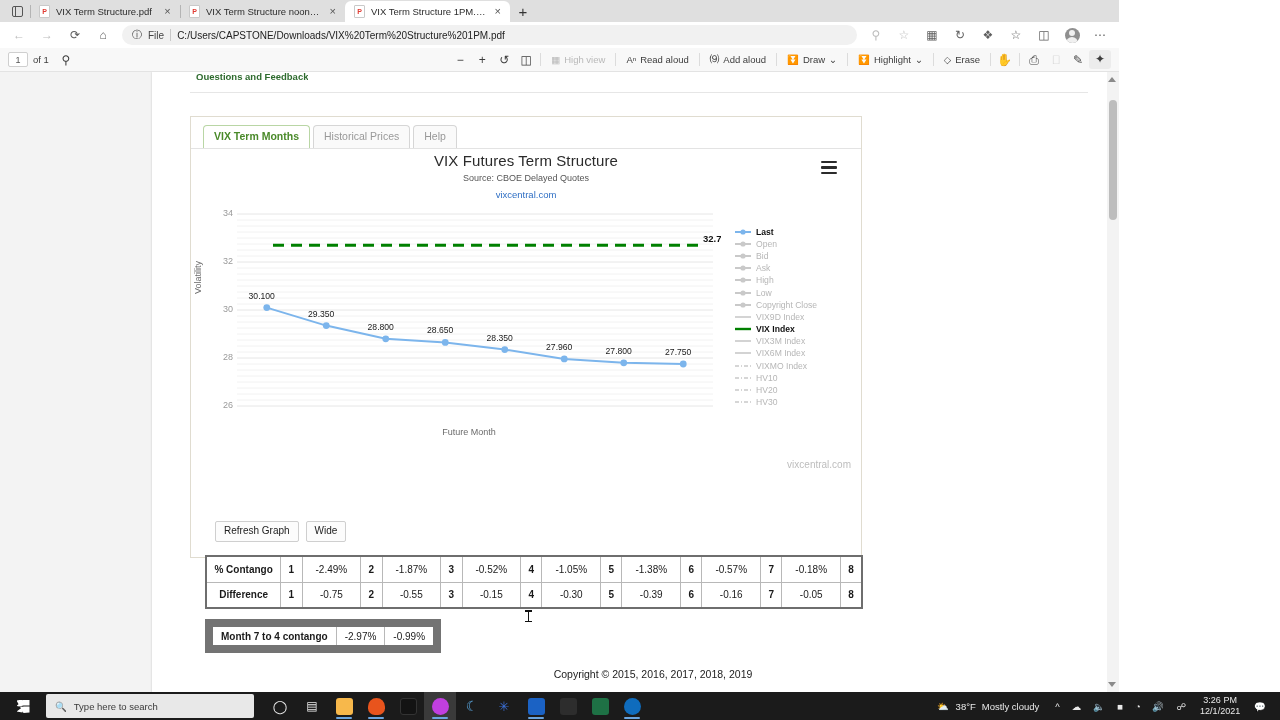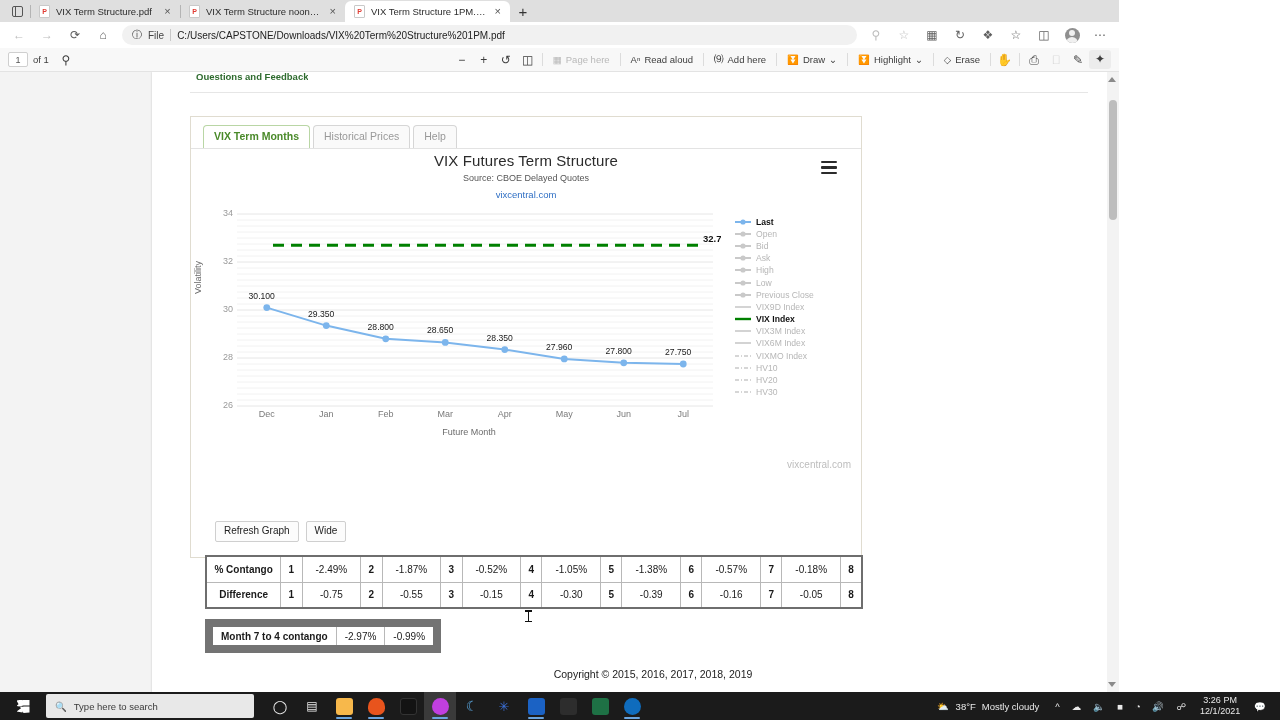--- a/index.html
+++ b/index.html
@@ -145,21 +145,21 @@
     position: absolute; left: 2px; top: 88px; font-size: 9px; color: #6b6b6b;
     transform: rotate(-90deg); transform-origin: left top; white-space: nowrap;
   }
   .ytick { position: absolute; font-size: 9px; color: #9a9a9a; right: 0; text-align: right; width: 24px; }
   .yticks { position:absolute; left: 18px; top:0; width: 24px; height: 200px; }
   .xticks { position: absolute; left: 40px; top: 203px; width: 476px; height: 16px; }
   .xtick { position: absolute; font-size: 9px; color: #7a7a7a; transform: translateX(-50%); }
   .xaxis-title { position: absolute; left: 40px; top: 221px; width: 476px; text-align: center;
                  font-size: 9px; color: #6b6b6b; }
 
-  .legend { position: absolute; right: 4px; top: 10px; width: 122px; text-align: right; }
+  .legend { position: absolute; right: 4px; top: 20px; width: 122px; text-align: right; }
   .legend .lrow { display: flex; align-items: center; gap: 5px; height: 12.2px; font-size: 8.6px; }
   .legend .lmark { width: 16px; height: 10px; position: relative; flex: 0 0 16px; }
   .legend .lname { white-space: nowrap; }
   .legend .lrow.on .lname { color: #111; font-weight: bold; }
   .legend .lrow.off .lname { color: #b6b6b6; }
 
   .watermark { position: absolute; right: 10px; bottom: -34px; font-size: 10px; color: #bdbdbd; }
 
   .btnrow { position: absolute; left: 24px; top: 404px; display: flex; gap: 7px; }
   .gbtn {
@@ -289,31 +289,31 @@
     <div class="pof">of 1</div>
     <div class="tbicon">⚲</div>
     <div class="spacer"></div>
     <div class="tbicon">−</div>
     <div class="tbicon">+</div>
     <div class="tbicon">↺</div>
     <div class="tbicon">◫</div>
     <div class="tbsep"></div>
     <div class="tbitem dim">
       <span>▦</span>
-      <span>Page here</span>
+      <span>High view</span>
     </div>
     <div class="tbsep"></div>
     <div class="tbitem">
       <span>Aⁿ</span>
       <span>Read aloud</span>
     </div>
     <div class="tbsep"></div>
     <div class="tbitem">
       <span>⑼</span>
-      <span>Add here</span>
+      <span>Add aloud</span>
     </div>
     <div class="tbsep"></div>
     <div class="tbitem">
       <span>⏬</span>
       <span>Draw</span>
       <span>⌄</span>
     </div>
     <div class="tbsep"></div>
     <div class="tbitem">
       <span>⏬</span>
@@ -417,30 +417,20 @@
               <text x="249.25" y="127.40000000000003" font-size="8.6" font-family="&quot;Liberation Sans&quot;, sans-serif" fill="#1a1a1a" text-anchor="middle">28.650</text>
               <circle cx="313.75" cy="143.59999999999997" r="3.4" fill="#7cb5ec"></circle>
               <text x="308.75" y="134.59999999999997" font-size="8.6" font-family="&quot;Liberation Sans&quot;, sans-serif" fill="#1a1a1a" text-anchor="middle">28.350</text>
               <circle cx="373.25" cy="152.95999999999998" r="3.4" fill="#7cb5ec"></circle>
               <text x="368.25" y="143.95999999999998" font-size="8.6" font-family="&quot;Liberation Sans&quot;, sans-serif" fill="#1a1a1a" text-anchor="middle">27.960</text>
               <circle cx="432.75" cy="156.79999999999998" r="3.4" fill="#7cb5ec"></circle>
               <text x="427.75" y="147.79999999999998" font-size="8.6" font-family="&quot;Liberation Sans&quot;, sans-serif" fill="#1a1a1a" text-anchor="middle">27.800</text>
               <circle cx="492.25" cy="158" r="3.4" fill="#7cb5ec"></circle>
               <text x="487.25" y="149" font-size="8.6" font-family="&quot;Liberation Sans&quot;, sans-serif" fill="#1a1a1a" text-anchor="middle">27.750</text>
             </svg>
-          <div class="xticks">
-              <div class="xtick" style="left: 35.75px;">Dec</div>
-              <div class="xtick" style="left: 95.25px;">Jan</div>
-              <div class="xtick" style="left: 154.75px;">Feb</div>
-              <div class="xtick" style="left: 214.25px;">Mar</div>
-              <div class="xtick" style="left: 273.75px;">Apr</div>
-              <div class="xtick" style="left: 333.25px;">May</div>
-              <div class="xtick" style="left: 392.75px;">Jun</div>
-              <div class="xtick" style="left: 452.25px;">Jul</div>
-            </div>
           <div class="xaxis-title">Future Month</div>
           <div class="legend" id="legend">
               <div class="lrow on">
                 <span class="lmark"><svg width="16" height="10">
                     <line x1="0" y1="5" x2="16" y2="5" stroke="#7cb5ec" stroke-width="2"></line>
                     <circle cx="8" cy="5" r="2.6" fill="#7cb5ec"></circle>
                   </svg></span>
                 <span class="lname">Last</span>
               </div>
               <div class="lrow off">
@@ -476,21 +466,21 @@
                     <line x1="0" y1="5" x2="16" y2="5" stroke="#c9c9c9" stroke-width="2"></line>
                     <circle cx="8" cy="5" r="2.6" fill="#c9c9c9"></circle>
                   </svg></span>
                 <span class="lname">Low</span>
               </div>
               <div class="lrow off">
                 <span class="lmark"><svg width="16" height="10">
                     <line x1="0" y1="5" x2="16" y2="5" stroke="#c9c9c9" stroke-width="2"></line>
                     <circle cx="8" cy="5" r="2.6" fill="#c9c9c9"></circle>
                   </svg></span>
-                <span class="lname">Previous Close</span>
+                <span class="lname">Copyright Close</span>
               </div>
               <div class="lrow off">
                 <span class="lmark"><svg width="16" height="10">
                     <line x1="0" y1="5" x2="16" y2="5" stroke="#c9c9c9" stroke-width="1.6"></line>
                   </svg></span>
                 <span class="lname">VIX9D Index</span>
               </div>
               <div class="lrow on">
                 <span class="lmark"><svg width="16" height="10">
                     <line x1="0" y1="5" x2="16" y2="5" stroke="#008000" stroke-width="2.4"></line>

